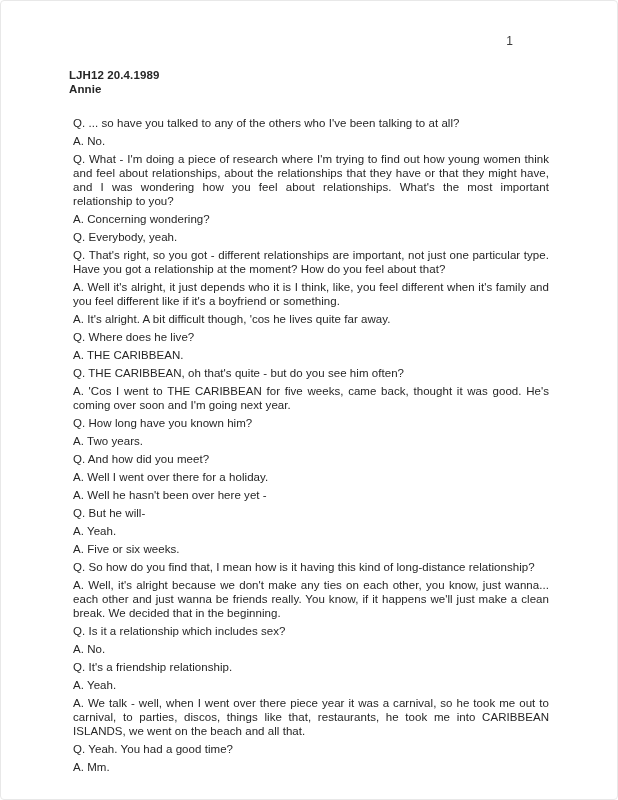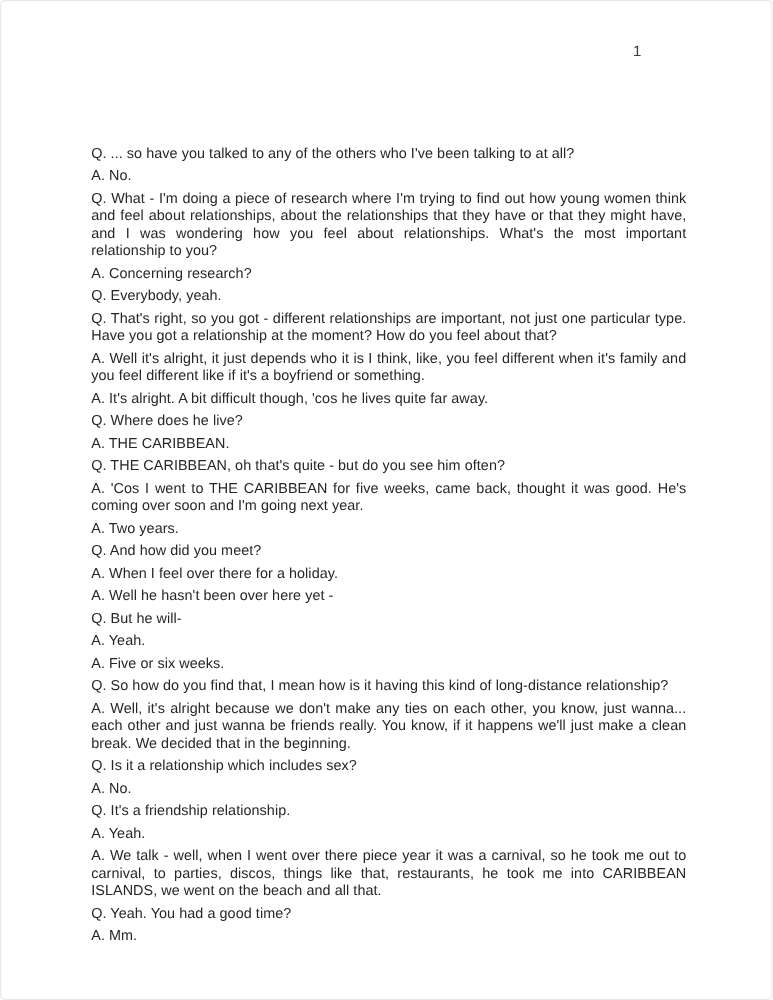--- a/index.html
+++ b/index.html
@@ -49,37 +49,42 @@
     margin: 4px;
     padding: 0;
   }
 </style>
 </head>
 <body>
 
 <div class="page">
   <div class="page-number">1</div>
 
+  <div class="doc-header">
+    <div>LJH12 20.4.1989</div>
+    <div>Annie</div>
+  </div>
 
   <div class="transcript">
       <p>Q. ... so have you talked to any of the others who I've been talking to at all?</p>
       <p>A. No.</p>
       <p>Q. What - I'm doing a piece of research where I'm trying to find out how young women think and feel about relationships, about the relationships that they have or that they might have, and I was wondering how you feel about relationships. What's the most important relationship to you?</p>
-      <p>A. Concerning research?</p>
+      <p>A. Concerning wondering?</p>
       <p>Q. Everybody, yeah.</p>
       <p>Q. That's right, so you got - different relationships are important, not just one particular type. Have you got a relationship at the moment? How do you feel about that?</p>
       <p>A. Well it's alright, it just depends who it is I think, like, you feel different when it's family and you feel different like if it's a boyfriend or something.</p>
       <p>A. It's alright. A bit difficult though, 'cos he lives quite far away.</p>
       <p>Q. Where does he live?</p>
       <p>A. THE CARIBBEAN.</p>
       <p>Q. THE CARIBBEAN, oh that's quite - but do you see him often?</p>
       <p>A. 'Cos I went to THE CARIBBEAN for five weeks, came back, thought it was good. He's coming over soon and I'm going next year.</p>
+      <p>Q. How long have you known him?</p>
       <p>A. Two years.</p>
       <p>Q. And how did you meet?</p>
-      <p>A. When I feel over there for a holiday.</p>
+      <p>A. Well I went over there for a holiday.</p>
       <p>A. Well he hasn't been over here yet -</p>
       <p>Q. But he will-</p>
       <p>A. Yeah.</p>
       <p>A. Five or six weeks.</p>
       <p>Q. So how do you find that, I mean how is it having this kind of long-distance relationship?</p>
       <p>A. Well, it's alright because we don't make any ties on each other, you know, just wanna... each other and just wanna be friends really. You know, if it happens we'll just make a clean break. We decided that in the beginning.</p>
       <p>Q. Is it a relationship which includes sex?</p>
       <p>A. No.</p>
       <p>Q. It's a friendship relationship.</p>
       <p>A. Yeah.</p>

